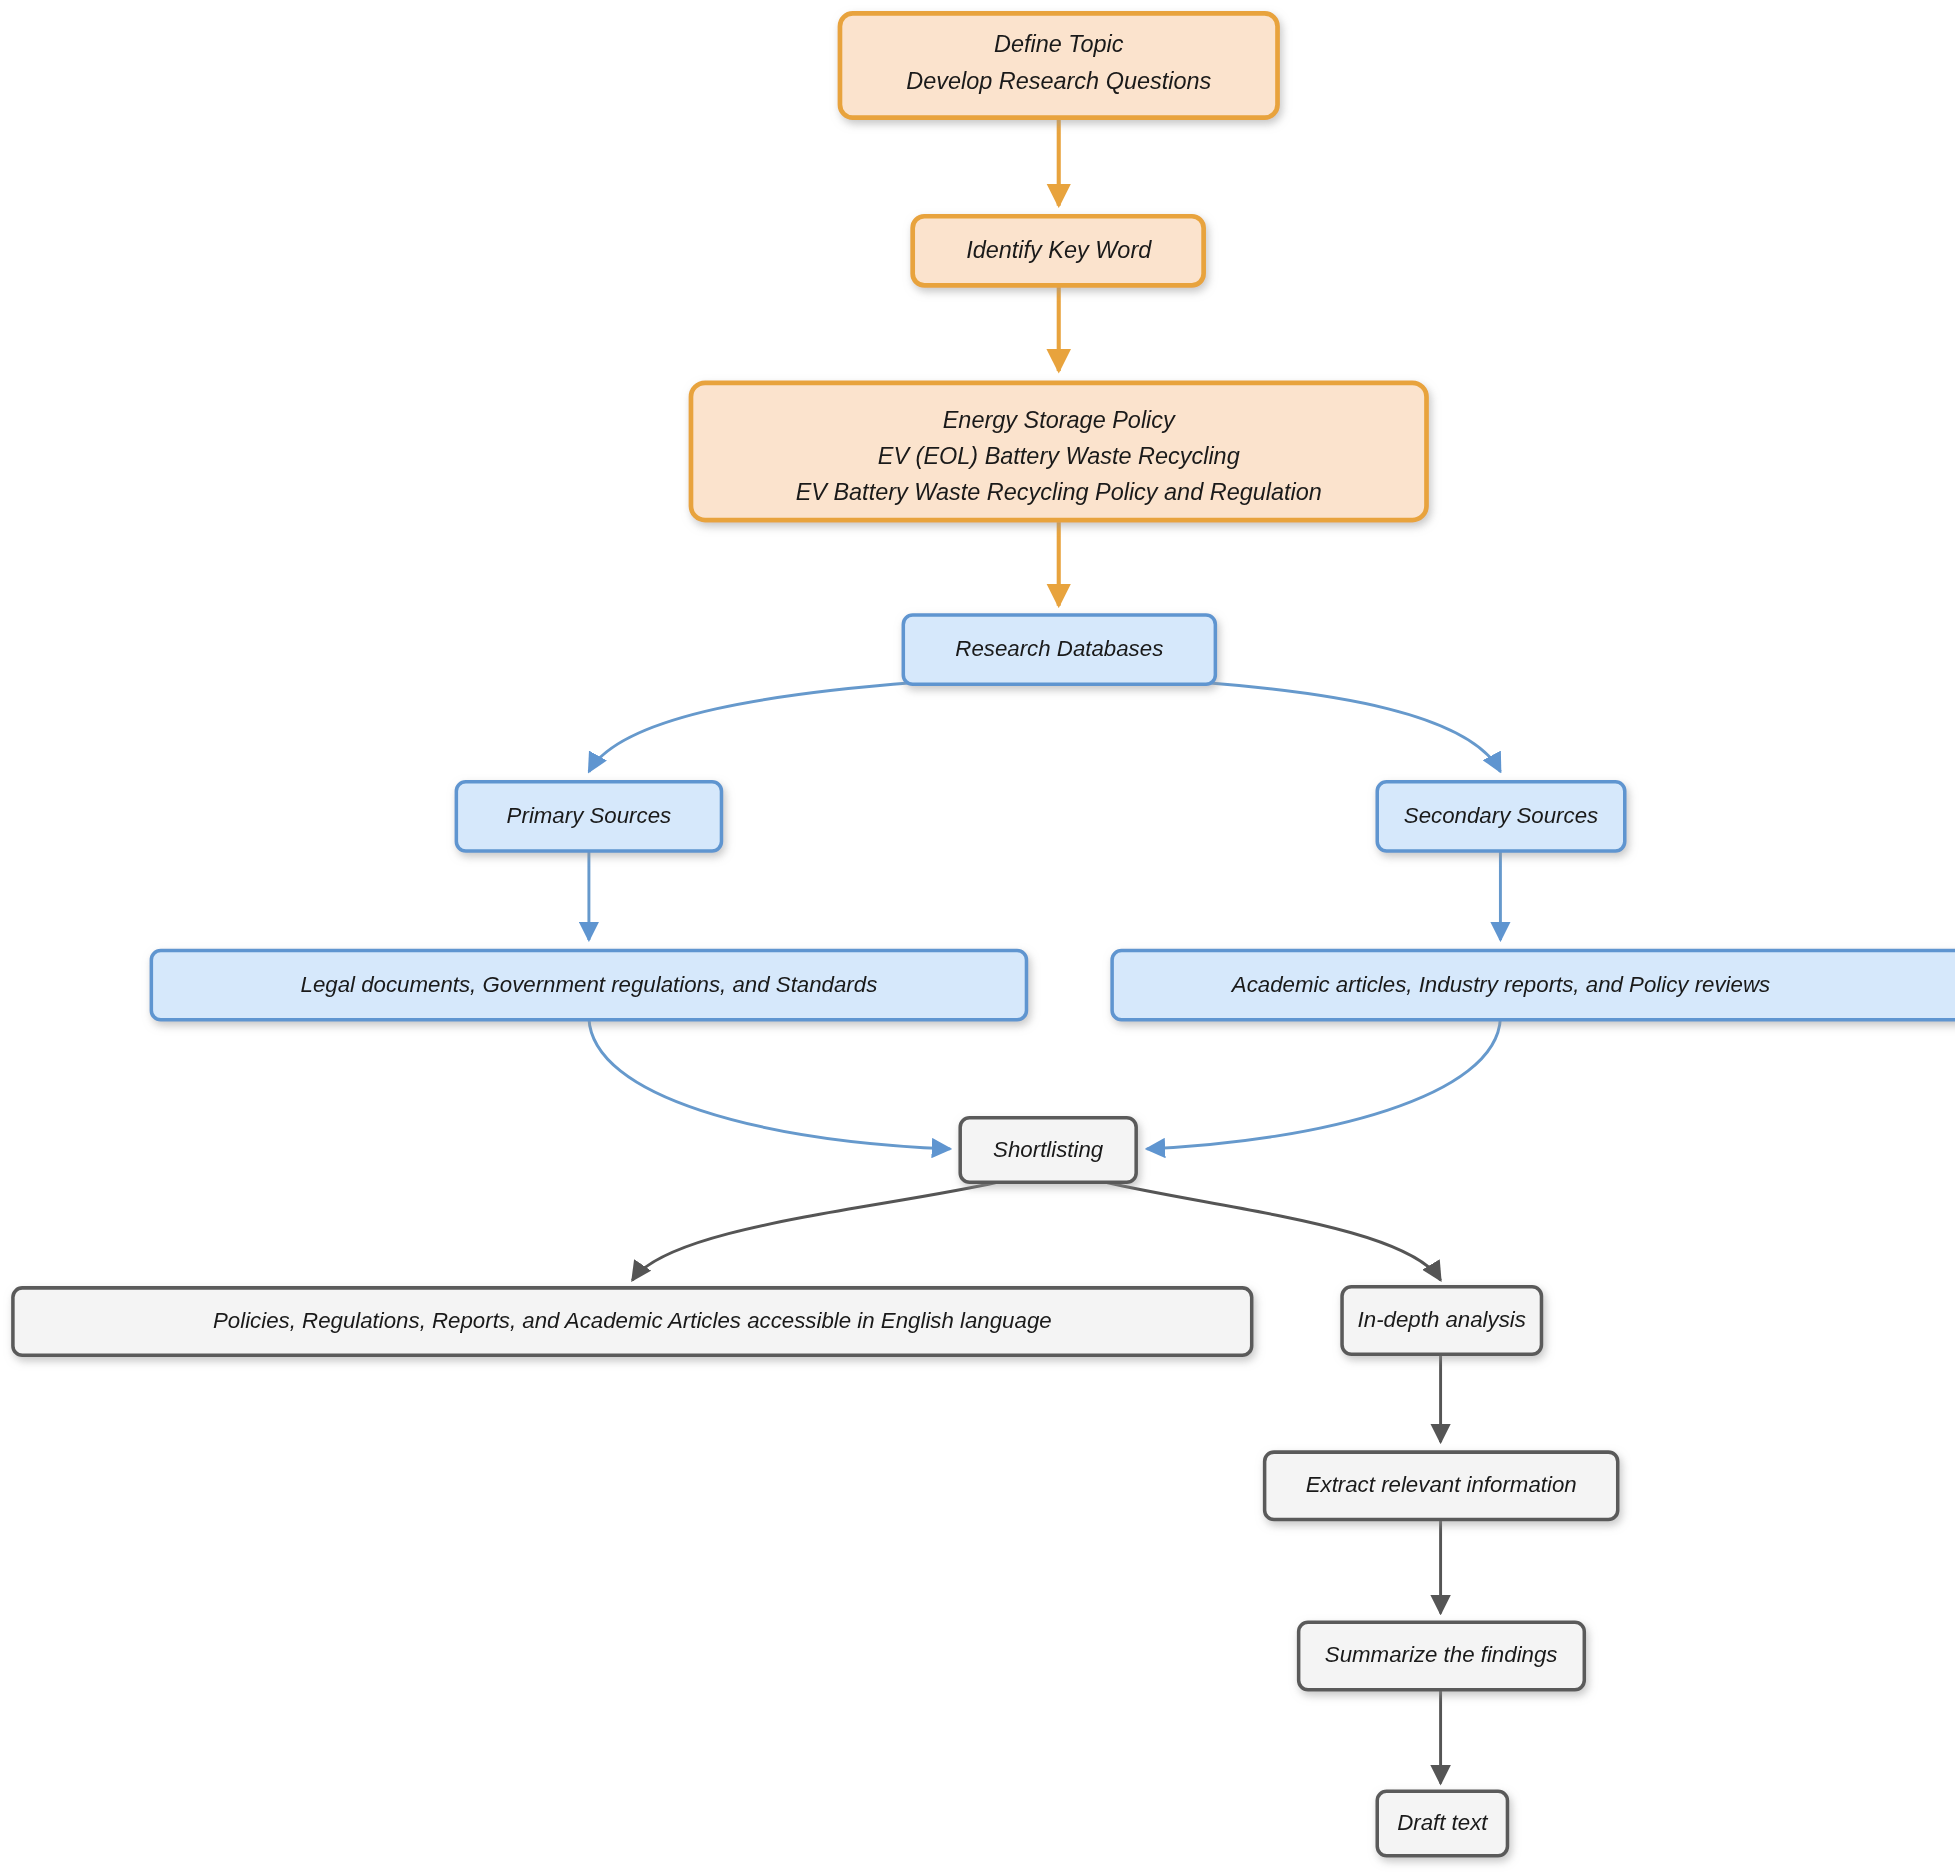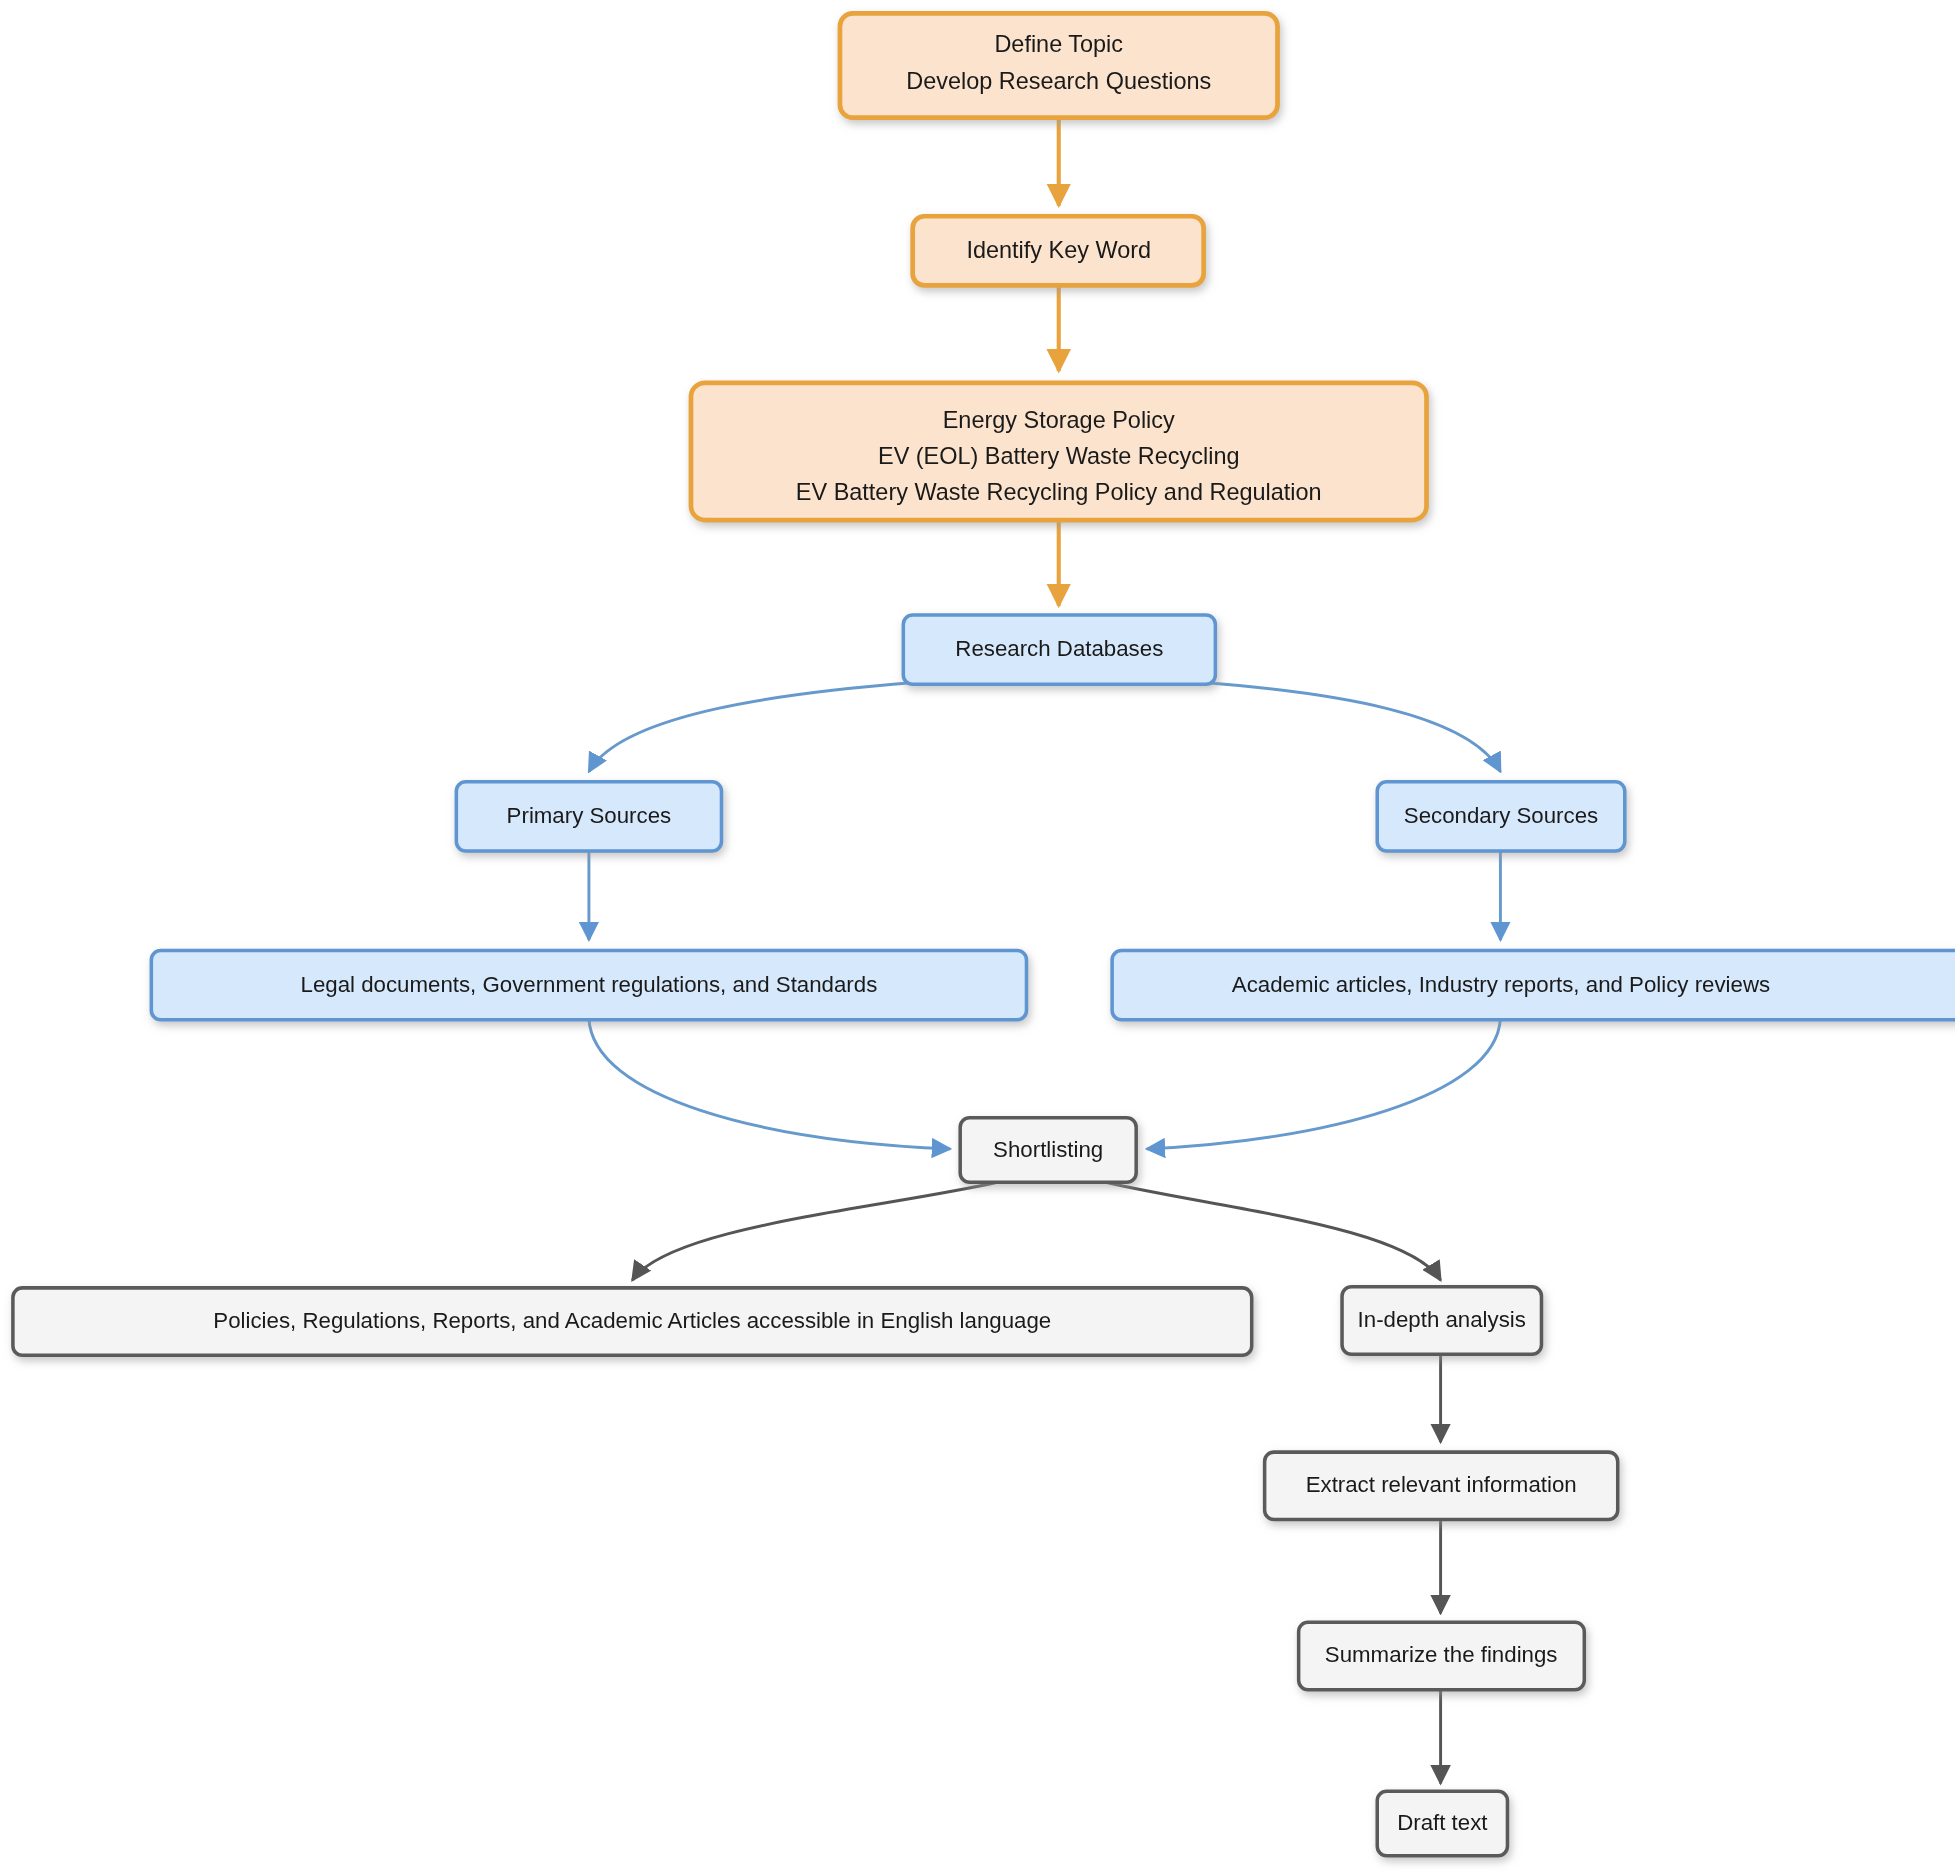--- a/index.html
+++ b/index.html
@@ -9,20 +9,21 @@
   }
   body {
     font-family: "Liberation Sans", sans-serif;
   }
   #flow-root {
     position: relative;
     width: 1955px;
     height: 1876px;
     background: #ffffff;
     overflow: hidden;
+    font-style: italic;
   }
   svg#flow-svg {
     position: absolute;
     left: 0;
     top: 0;
     width: 1955px;
     height: 1876px;
   }
   .node-text {
     font-family: "Liberation Sans", sans-serif;

